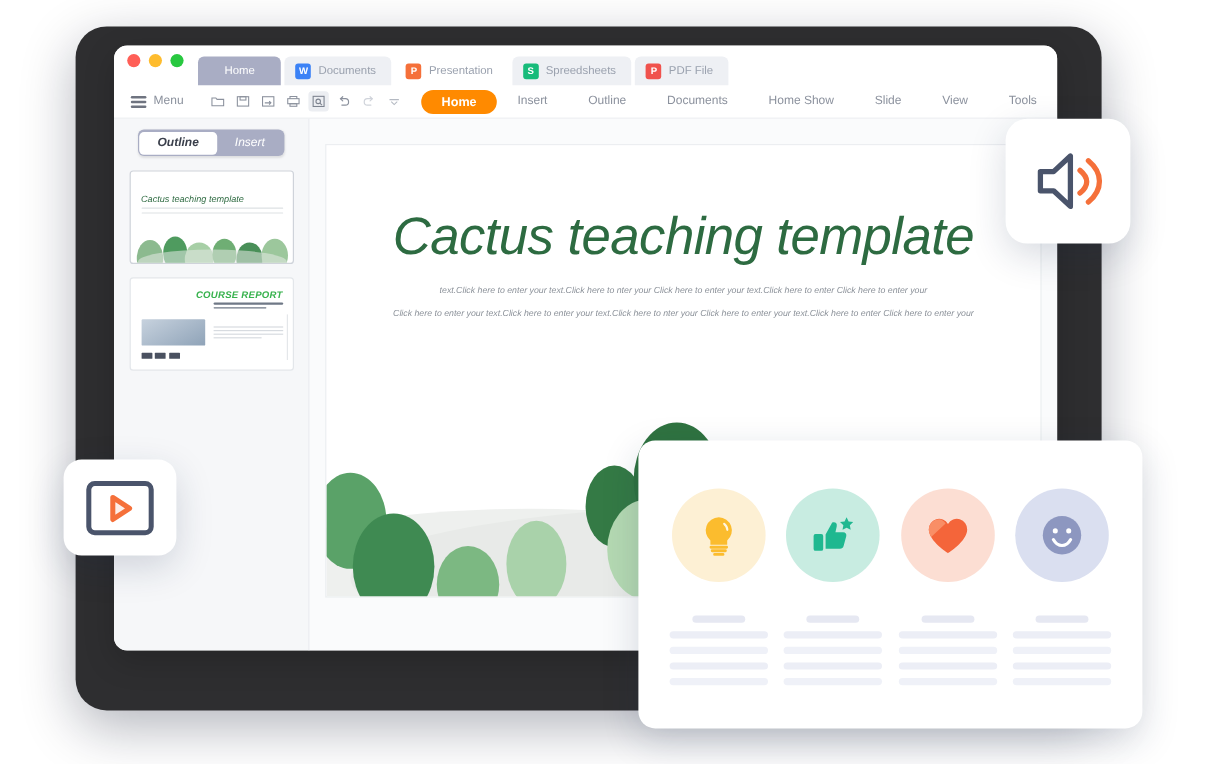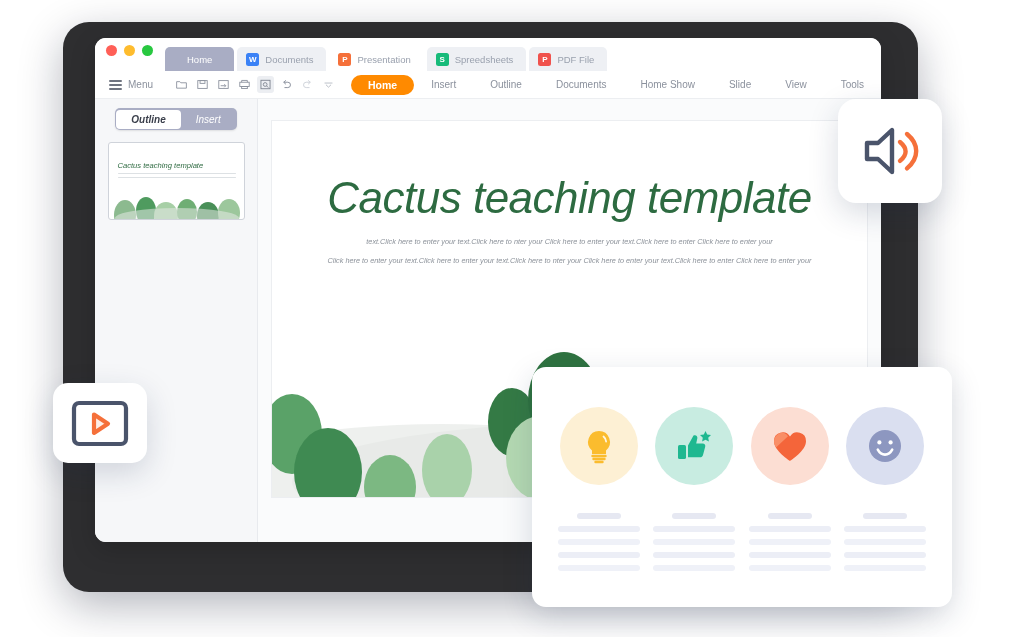--- a/index.html
+++ b/index.html
@@ -323,20 +323,40 @@
               <ellipse cx="16" cy="40" rx="11" ry="15" fill="#8cba8f"></ellipse>
               <ellipse cx="37" cy="36" rx="10" ry="14" fill="#4f9b5f"></ellipse>
               <ellipse cx="57" cy="41" rx="12" ry="14" fill="#a7cfa6"></ellipse>
               <ellipse cx="78" cy="37" rx="10" ry="13" fill="#6fae74"></ellipse>
               <ellipse cx="99" cy="41" rx="11" ry="14" fill="#498f58"></ellipse>
               <ellipse cx="120" cy="38" rx="11" ry="14" fill="#9cc79c"></ellipse>
               <ellipse cx="68" cy="43" rx="62" ry="10" fill="#e6eae6" opacity=".55"></ellipse>
             </svg>
           </div>
 
+          <div class="thumb">
+            <div class="t2-title">COURSE REPORT</div>
+            <div class="t2-sub">
+                <i></i>
+                <i style="width:44px"></i>
+              </div>
+            <div class="t2-img"></div>
+            <div class="t2-para">
+                <i></i>
+                <i></i>
+                <i></i>
+                <i style="width:40px"></i>
+              </div>
+            <div class="t2-chips">
+                <i></i>
+                <i></i>
+                <i></i>
+              </div>
+            <div class="t2-vline"></div>
+          </div>
 
 
         </div>
       </div>
 
       <div class="canvas-area">
         <div class="slide">
 
           <div class="slide-title">Cactus teaching template</div>
 

